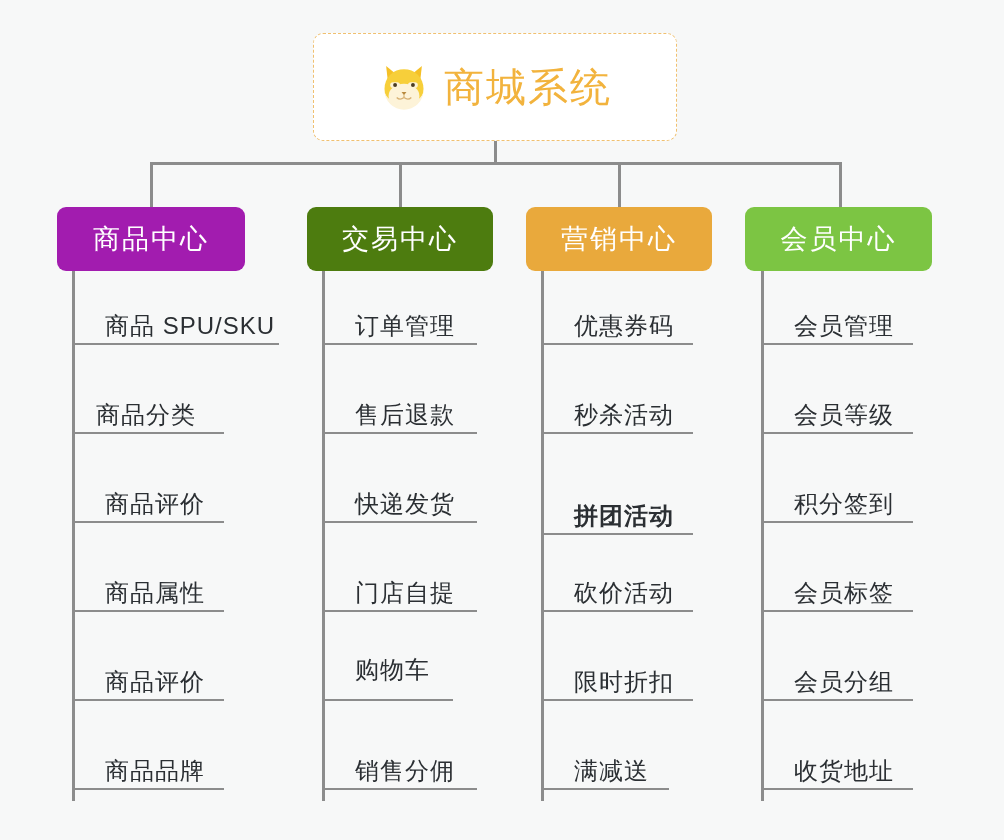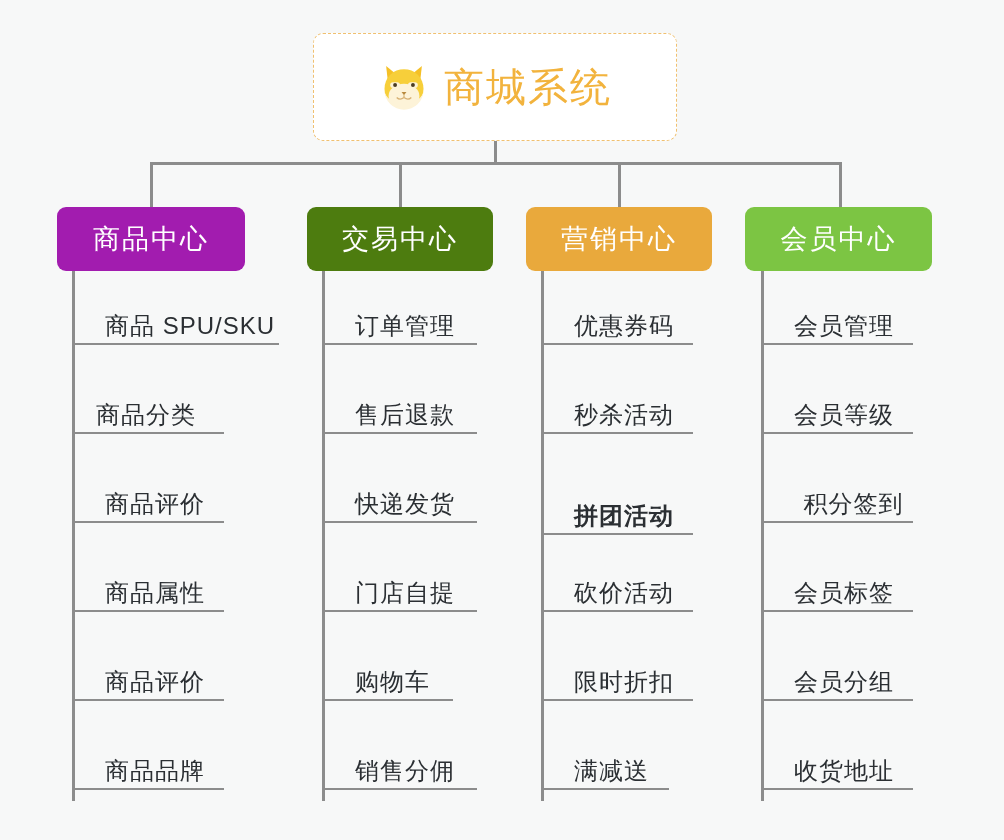--- a/index.html
+++ b/index.html
@@ -172,21 +172,21 @@
       </div>
     <div class="leaf" style="left:322px; top:172px; width:155px; height:55px;">
       <span class="leaf-label">售后退款</span>
       </div>
     <div class="leaf" style="left:322px; top:261px; width:155px; height:55px;">
       <span class="leaf-label">快递发货</span>
       </div>
     <div class="leaf" style="left:322px; top:350px; width:155px; height:55px;">
       <span class="leaf-label">门店自提</span>
       </div>
-    <div class="leaf" style="left:322px; top:439px; width:131px; height:55px;">
+    <div class="leaf" style="left:322px; top:439px; width:131px; height:55px;align-items:center;">
       <span class="leaf-label">购物车</span>
       </div>
     <div class="leaf" style="left:322px; top:528px; width:155px; height:55px;">
       <span class="leaf-label">销售分佣</span>
       </div>
   </div>
 
   <div class="column" style="left:0; top:207px;">
     <div class="cat-header" style="left: 526px; width: 186px; background: rgb(233, 169, 60);">
       <span>营销中心</span>
@@ -216,21 +216,21 @@
     <div class="cat-header" style="left: 745px; width: 187px; background: rgb(124, 197, 67);">
       <span>会员中心</span>
     </div>
     <div class="spine" style="left: 761px; top: 64px; height: 530px; background: rgb(140, 140, 140);"></div>
     <div class="leaf" style="left:761px; top:83px;  width:152px; height:55px;">
       <span class="leaf-label">会员管理</span>
       </div>
     <div class="leaf" style="left:761px; top:172px; width:152px; height:55px;">
       <span class="leaf-label">会员等级</span>
       </div>
-    <div class="leaf" style="left:761px; top:261px; width:152px; height:55px;justify-content:center;">
+    <div class="leaf" style="left:761px; top:261px; width:152px; height:55px;">
       <span class="leaf-label">积分签到</span>
       </div>
     <div class="leaf" style="left:761px; top:350px; width:152px; height:55px;">
       <span class="leaf-label">会员标签</span>
       </div>
     <div class="leaf" style="left:761px; top:439px; width:152px; height:55px;">
       <span class="leaf-label">会员分组</span>
       </div>
     <div class="leaf" style="left:761px; top:528px; width:152px; height:55px;">
       <span class="leaf-label">收货地址</span>

